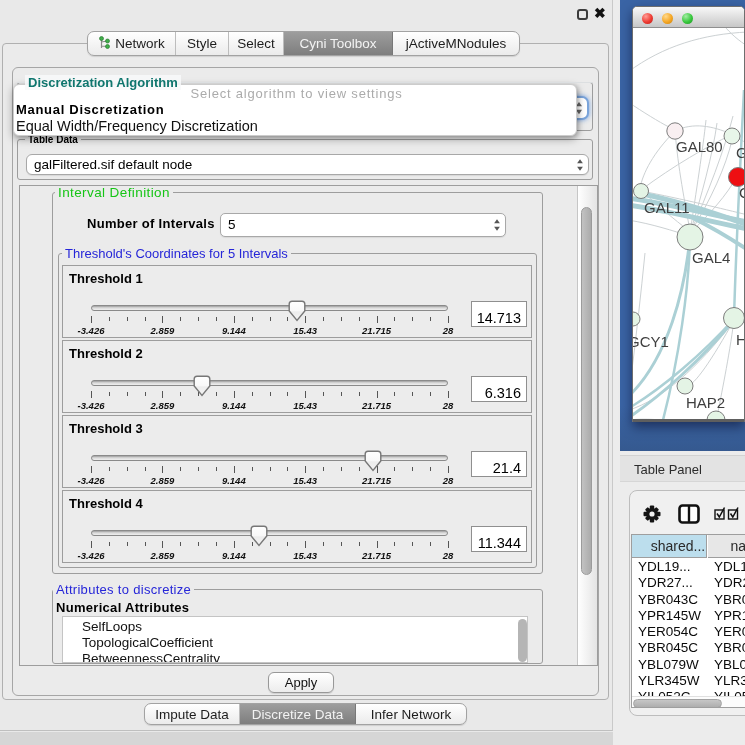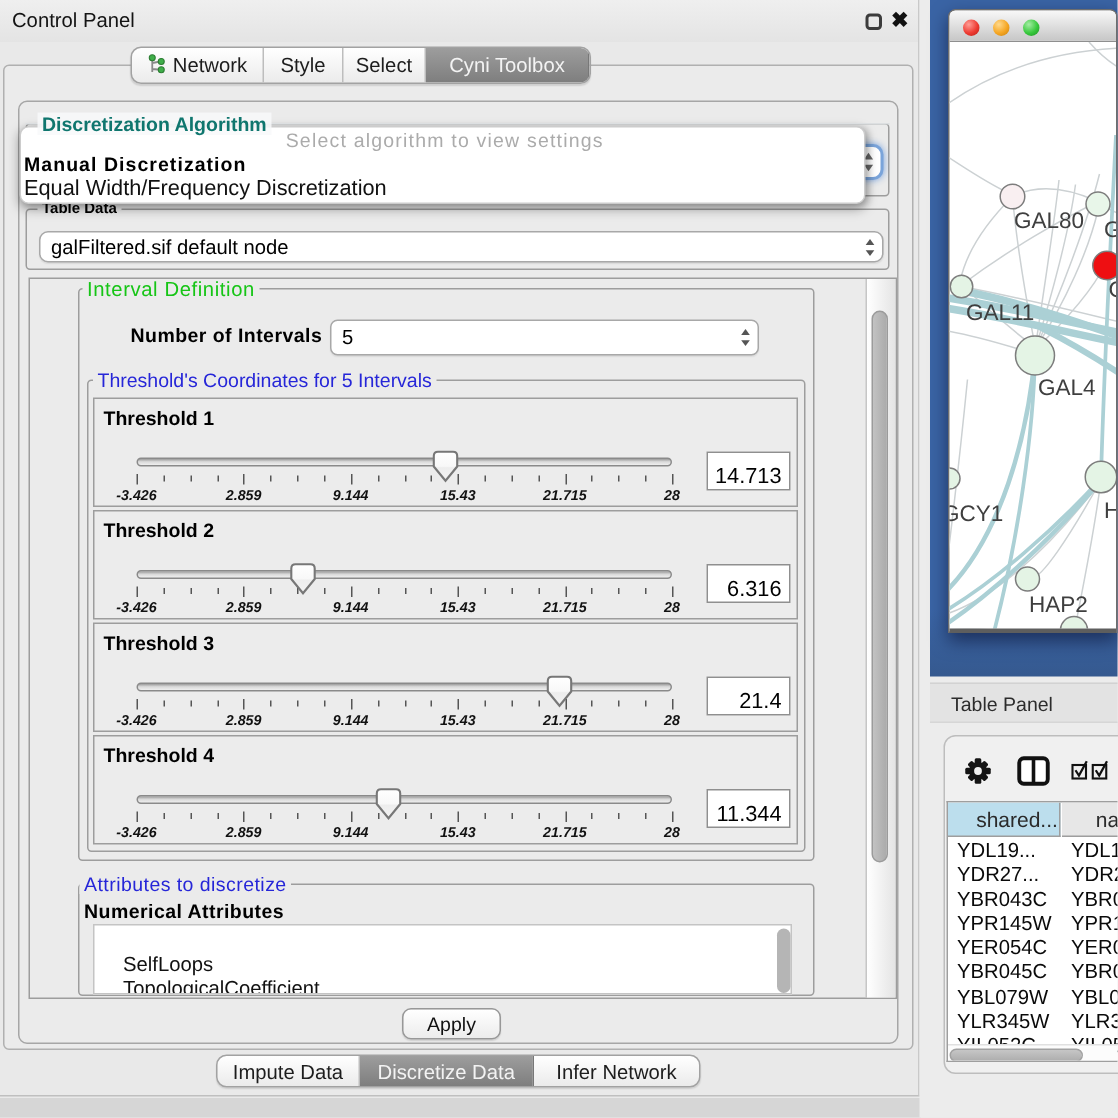--- a/index.html
+++ b/index.html
@@ -95,39 +95,37 @@
   text-align:center; line-height:23px; }
 .trc { position:absolute; font-size:13.5px; color:#0a0a0a; line-height:16.3px; white-space:nowrap; }
 #hsbar { position:absolute; left:0; top:161px; width:114px; height:12px; background:#fcfcfc;
   border-top:1px solid #e0e0e0; }
 #hsthumb { position:absolute; left:1px; top:1.5px; width:89px; height:9px;
   background:linear-gradient(#c6c6c6,#aeaeae); border-radius:5px; border:1px solid #a2a2a2; }
 </style></head>
 <body>
 
 <div id="cp">
-  <div id="cptitle">
-      <span>Control Panel</span>
-    </div>
   <div id="floatico"></div>
   <div id="closeico">✖</div>
   <div id="tabcontent"></div>
   <div id="cynipanel"></div>
 
   <div class="seg" id="toptabs">
     <div style="width:88px">
       <svg width="13" height="15" viewBox="0 0 13 15" style="margin-right:4px">
         <path d="M3.5 3 L3.5 12 M3.5 6 L9 5 M3.5 10 L9 10.5" stroke="#8a8a8a" stroke-width="1.2" fill="none"></path>
         <circle cx="3.5" cy="2.5" r="2" fill="#3fae49" stroke="#2c7d33" stroke-width="0.7"></circle>
         <circle cx="9.5" cy="5" r="2" fill="#3fae49" stroke="#2c7d33" stroke-width="0.7"></circle>
         <circle cx="9.5" cy="10.5" r="2" fill="#3fae49" stroke="#2c7d33" stroke-width="0.7"></circle>
       </svg>Network</div>
     <div style="width:53px">Style</div>
     <div style="width:55px">Select</div>
     <div style="width:109px" class="sel">Cyni Toolbox</div>
+    <div style="width:126px">jActiveMNodules</div>
   </div>
 
   <div class="group" style="left:17px;top:82px;width:576px;height:49px"></div>
   <div class="combo" style="left:380px;top:96px;width:209px;height:24px;border-radius:7px;
        border:2px solid #7aa4da; box-shadow:0 0 5px rgba(100,150,220,0.9)">
     <svg class="spin" width="9" height="16" viewBox="0 0 9 16">
       <path d="M4.5 1 L8 6 L1 6 Z" fill="#666"></path>
         <path d="M4.5 15 L1 10 L8 10 Z" fill="#666"></path>
     </svg>
   </div>
@@ -338,21 +336,21 @@
           </linearGradient>
         </defs>
       </svg>
 <div class="vfield">11.344</div>
 </div>
 
   <div class="group" style="left:52px;top:589px;width:491px;height:75px"></div>
   <div class="gtitle" style="left:53px;top:583px;font-size:13px;letter-spacing:0.3px;color:#2626d8">Attributes to discretize</div>
   <div class="abs blab" style="left:56px;top:600px;font-size:13px;letter-spacing:0.3px">Numerical Attributes</div>
   <div id="attrlist">
-    <p style="margin-top:18px">SelfLoops</p>
+    <p style="margin-top:2px">SelfLoops</p>
     <p>TopologicalCoefficient</p>
     <p>BetweennessCentrality</p>
   </div>
   <div class="abs" style="left:518px;top:619px;width:9px;height:43px;background:#b5b5b5;border-radius:5px"></div>
 
   <div id="applybtn">Apply</div>
 
   <div class="seg" id="bottabs">
     <div style="width:95px">Impute Data</div>
     <div style="width:116px" class="sel">Discretize Data</div>

